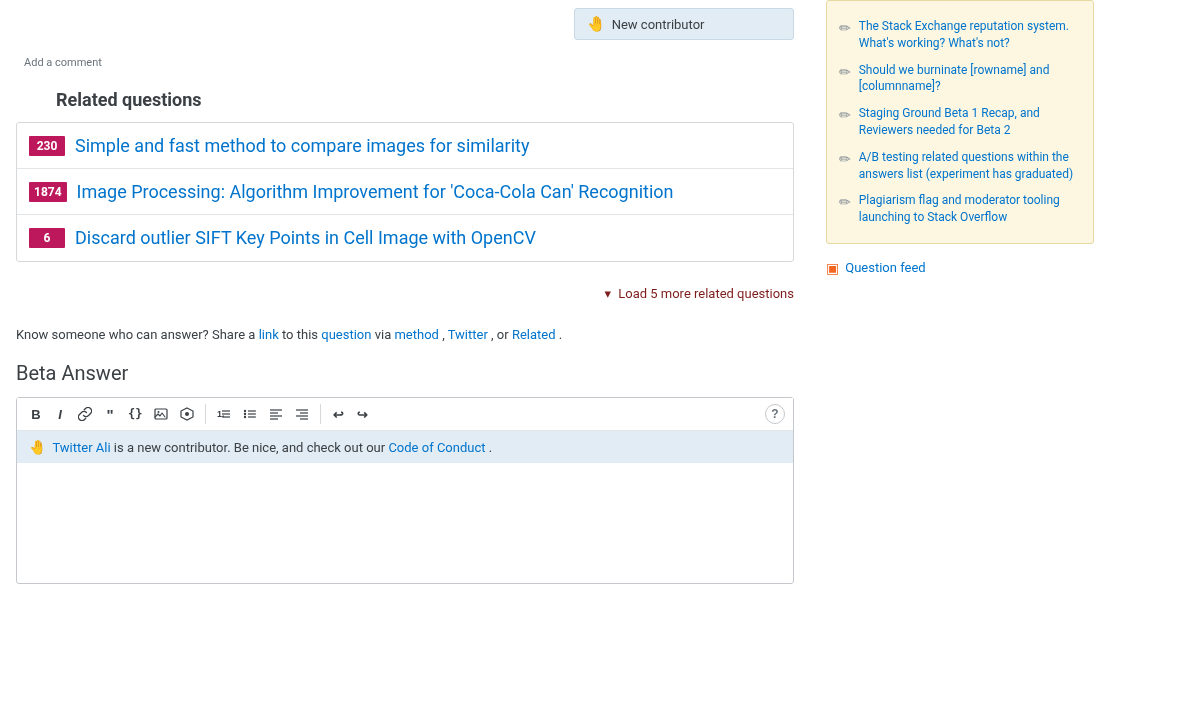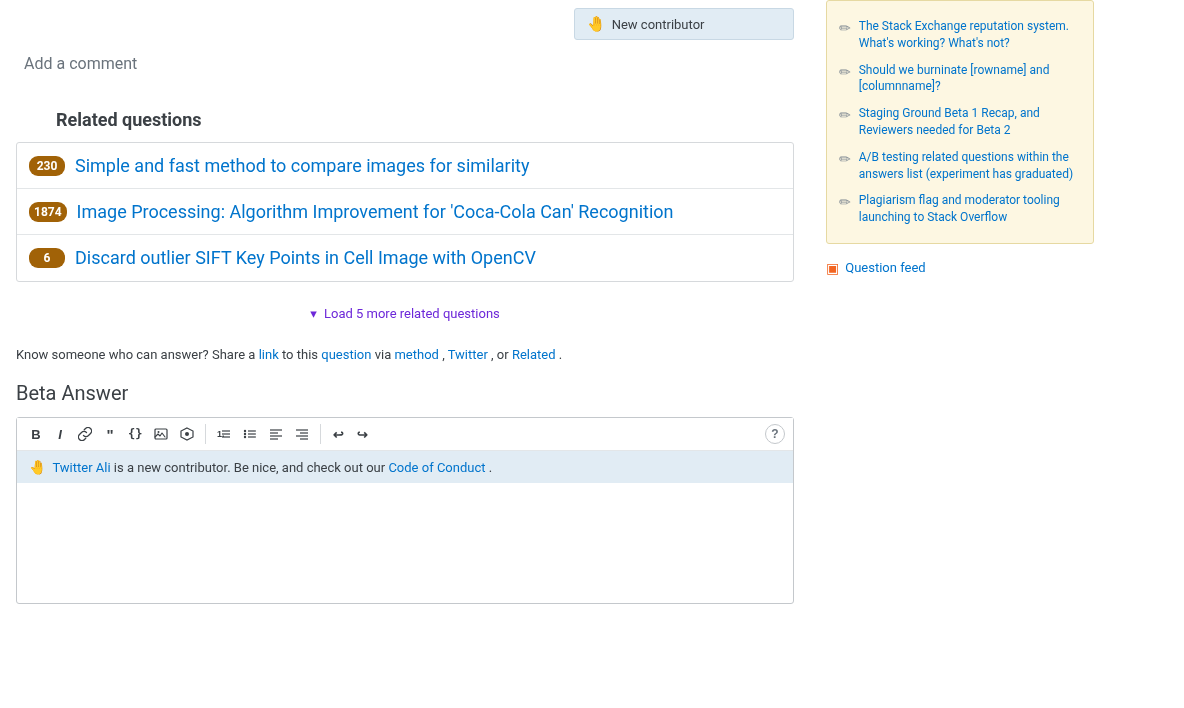--- a/index.html
+++ b/index.html
@@ -40,25 +40,25 @@
       margin-bottom: 8px;
     }
     .new-contributor-banner .wave-icon {
       margin-right: 6px;
       font-size: 15px;
     }
 
     
     .add-comment-link {
       color: #6a737c;
-      font-size: 16px;
+      font-size: 11px;
       cursor: pointer;
       text-decoration: none;
       display: inline-block;
-      margin-bottom: 36px;
+      margin-bottom: 20px;
       padding-left: 8px;
     }
 
     
     .related-questions-title {
       font-size: 18px;
       font-weight: bold;
       color: #3b4045;
       margin-bottom: 12px;
       margin-left: 40px;
@@ -70,43 +70,43 @@
     }
     .related-item {
       display: flex;
       align-items: center;
       padding: 10px 12px;
       border-bottom: 1px solid #e3e6e8;
       cursor: pointer;
     }
     .related-item:last-child { border-bottom: none; }
     .vote-badge {
-      background: #a16207;
+      background: #be185d;
       color: #fff;
       font-size: 12px;
       font-weight: bold;
       min-width: 36px;
       text-align: center;
       padding: 3px 5px;
-      border-radius: 9px;
+      border-radius: 1px;
       margin-right: 10px;
       flex-shrink: 0;
     }
     .related-item-title {
       color: #0074cc;
       font-size: 18px;
       text-decoration: none;
       line-height: 1.4;
     }
 
     
     .load-more {
-      text-align: center;
+      text-align: right;
       padding: 8px 0 4px;
-      color: #6d28d9;
+      color: #7f1d1d;
       font-size: 13px;
       cursor: pointer;
     }
     .load-more-chevron { margin-right: 4px; }
 
     
     .share-section {
       font-size: 13px;
       color: #3b4045;
       margin: 20px 0 16px;

